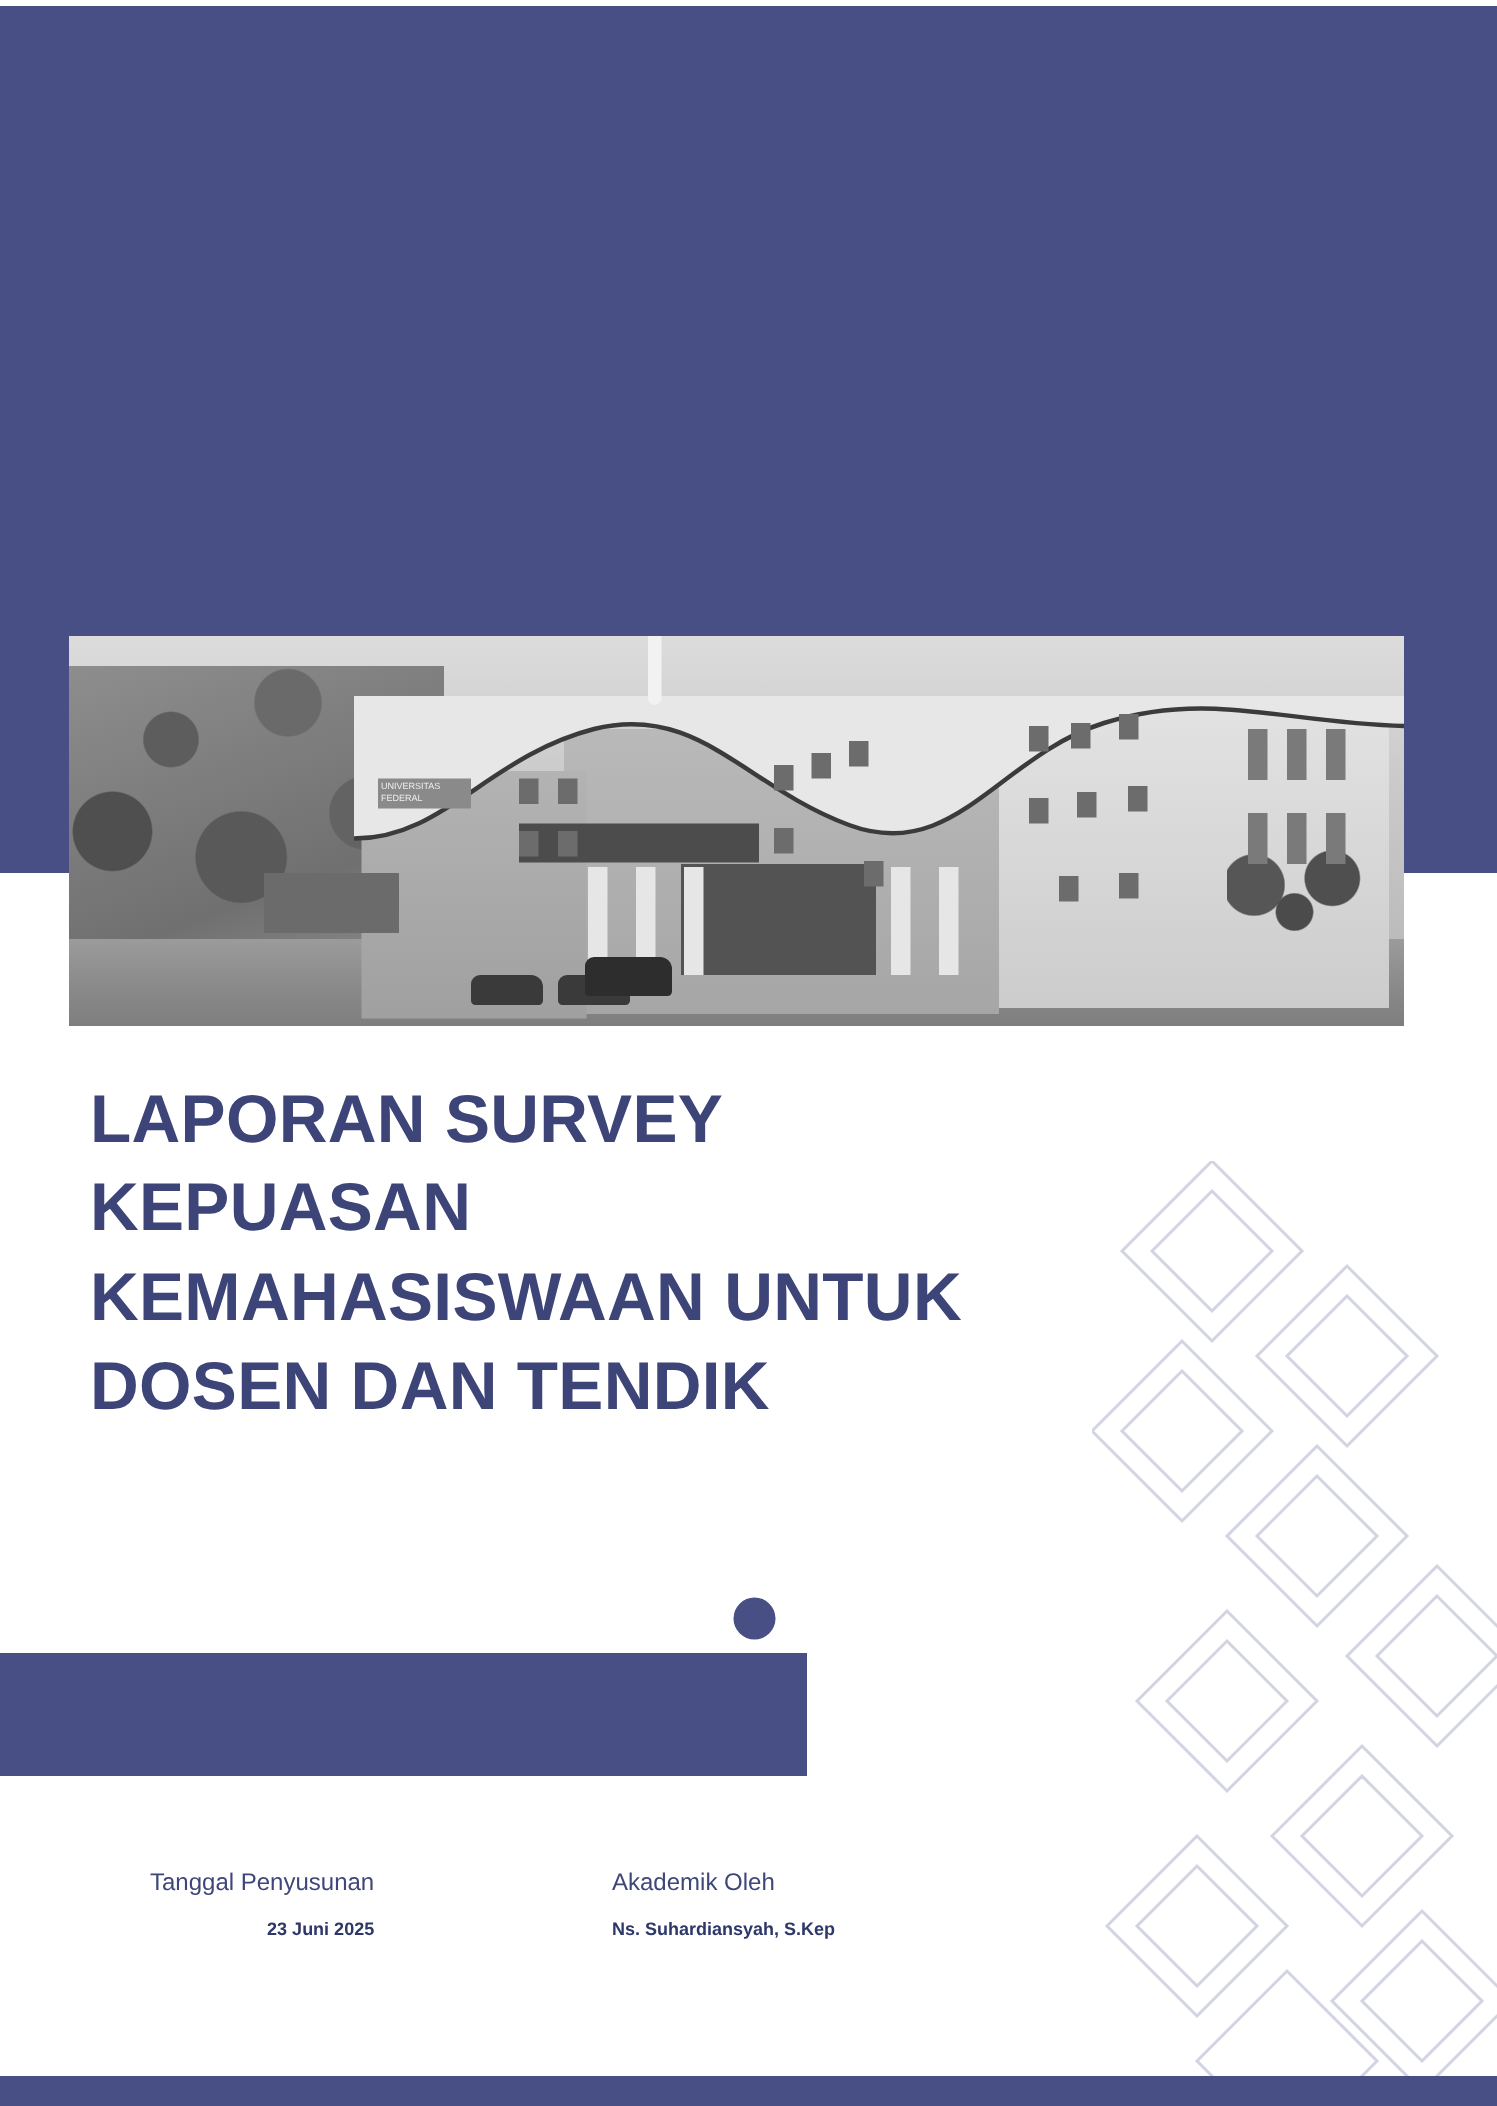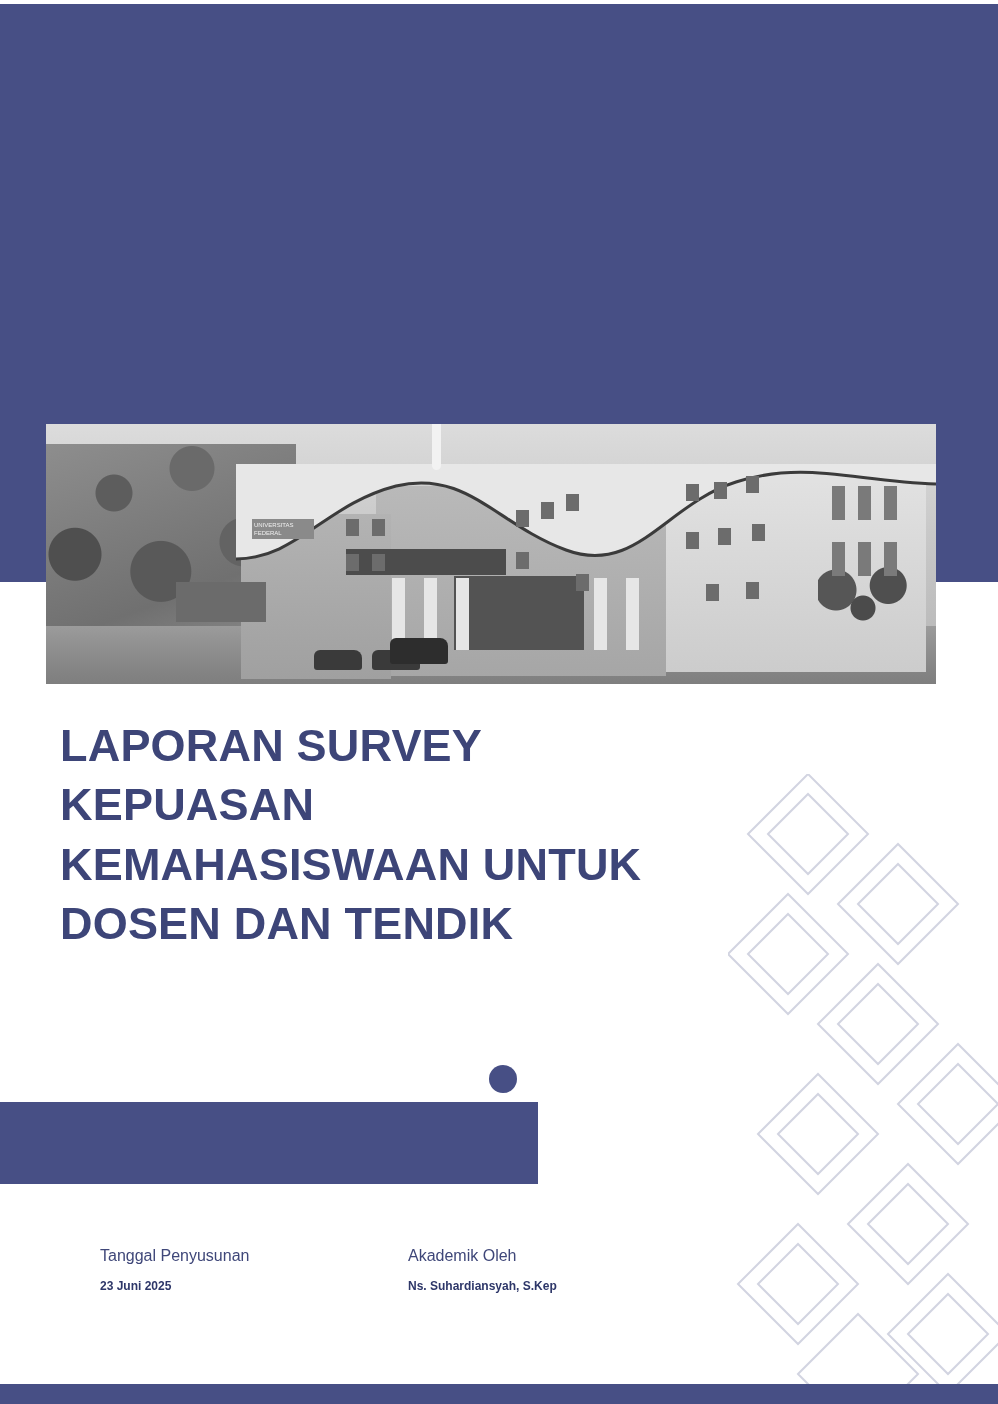--- a/index.html
+++ b/index.html
@@ -257,21 +257,21 @@
     position: absolute;
     top: 1243px;
     left: 100px;
     width: 700px;
     color: #3d4578;
   }
   .meta-col {
     position: absolute;
     top: 0;
   }
-  .meta-col.c1 { left: 0; }
+  .meta-col.c1 { left: 0; text-align: right; }
   .meta-col.c2 { left: 308px; }
   .meta-label {
     font-size: 16px;
     color: #3f4779;
     margin-bottom: 14px;
   }
   .meta-value {
     font-size: 12px;
     font-weight: bold;
     color: #2e3769;

